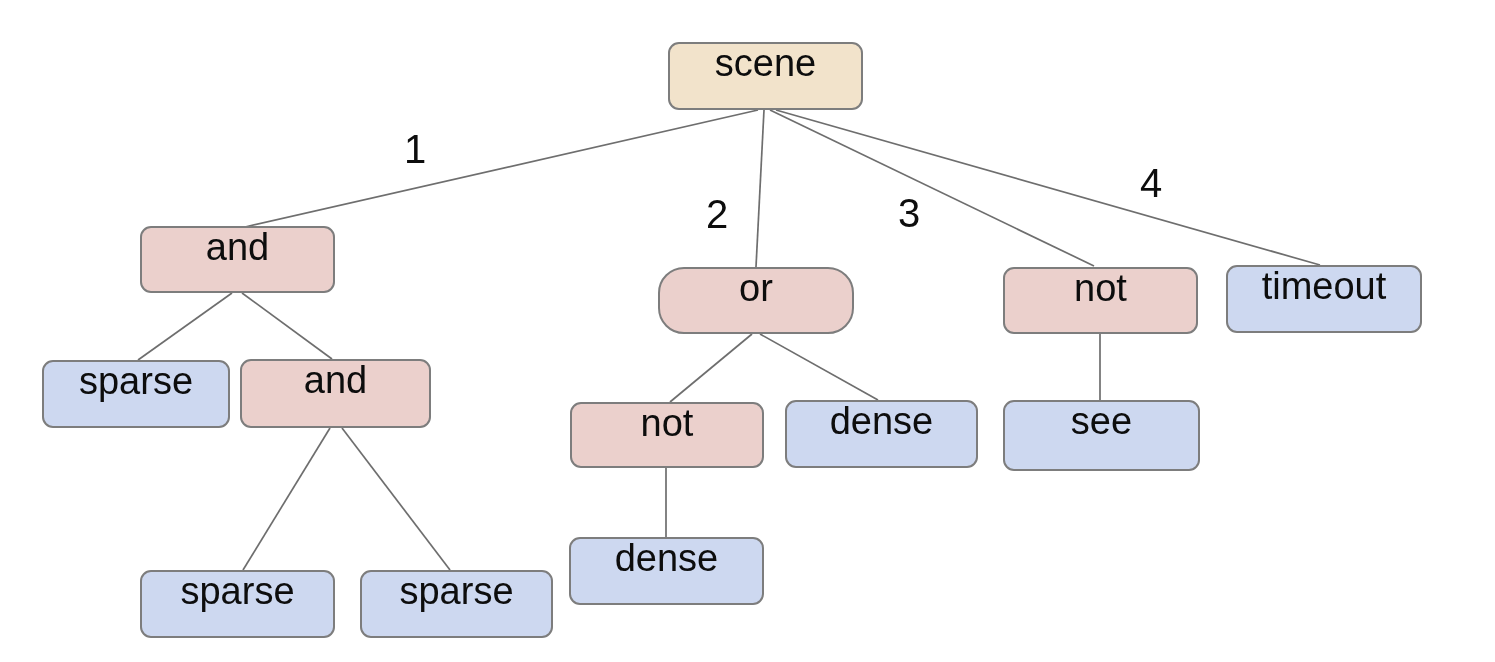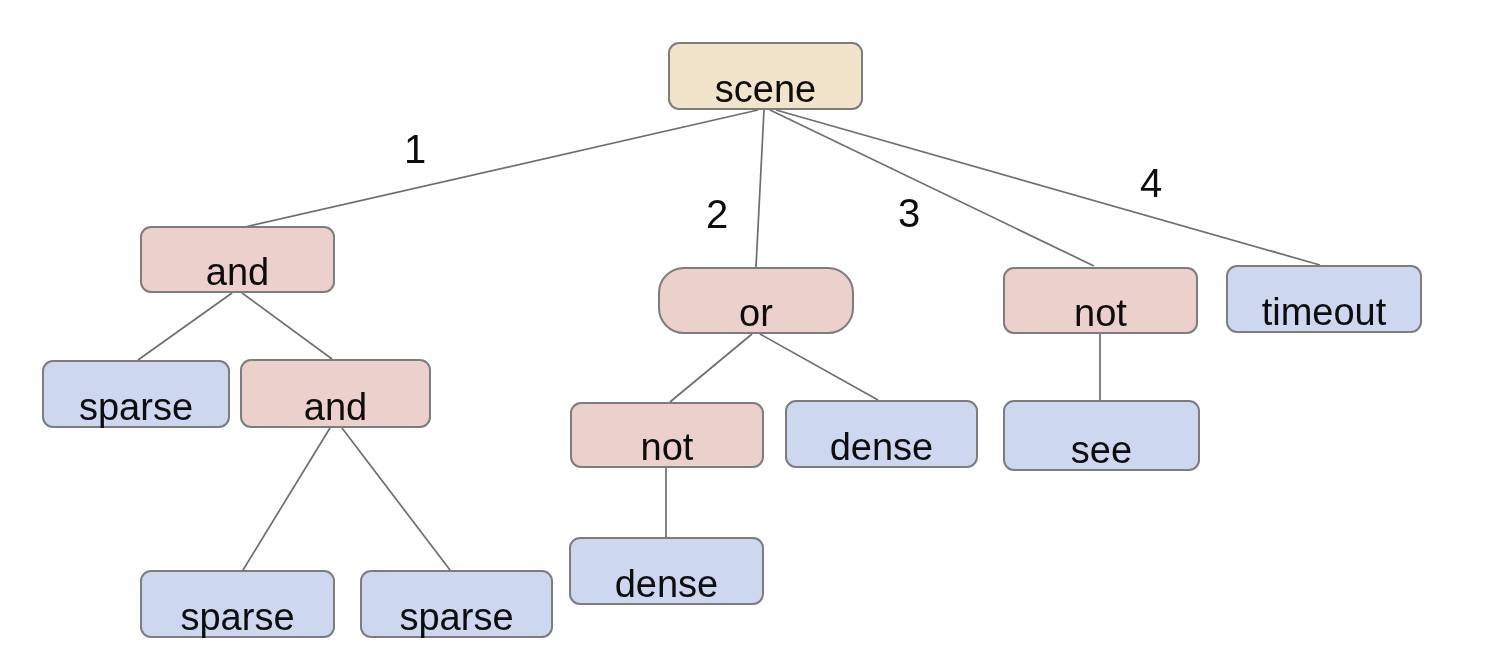--- a/index.html
+++ b/index.html
@@ -15,21 +15,21 @@
     position: absolute;
     left: 0; top: 0;
     width: 1495px; height: 662px;
   }
   .node {
     position: absolute;
     box-sizing: border-box;
     border: 2px solid #f97316;
     border-radius: 11px;
     display: flex;
-    align-items: flex-end;
+    align-items: flex-start;
     justify-content: center;
     font-size: 38px;
     line-height: 1;
     color: #0d0d0d;
   }
   .edge-label {
     position: absolute;
     transform: translate(-50%, -50%);
     font-size: 40px;
     color: #0d0d0d;

